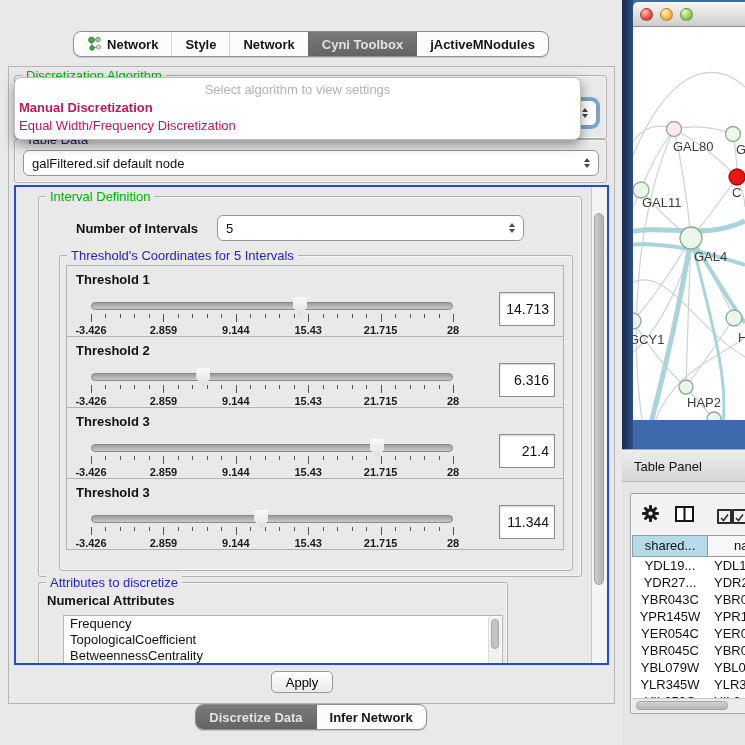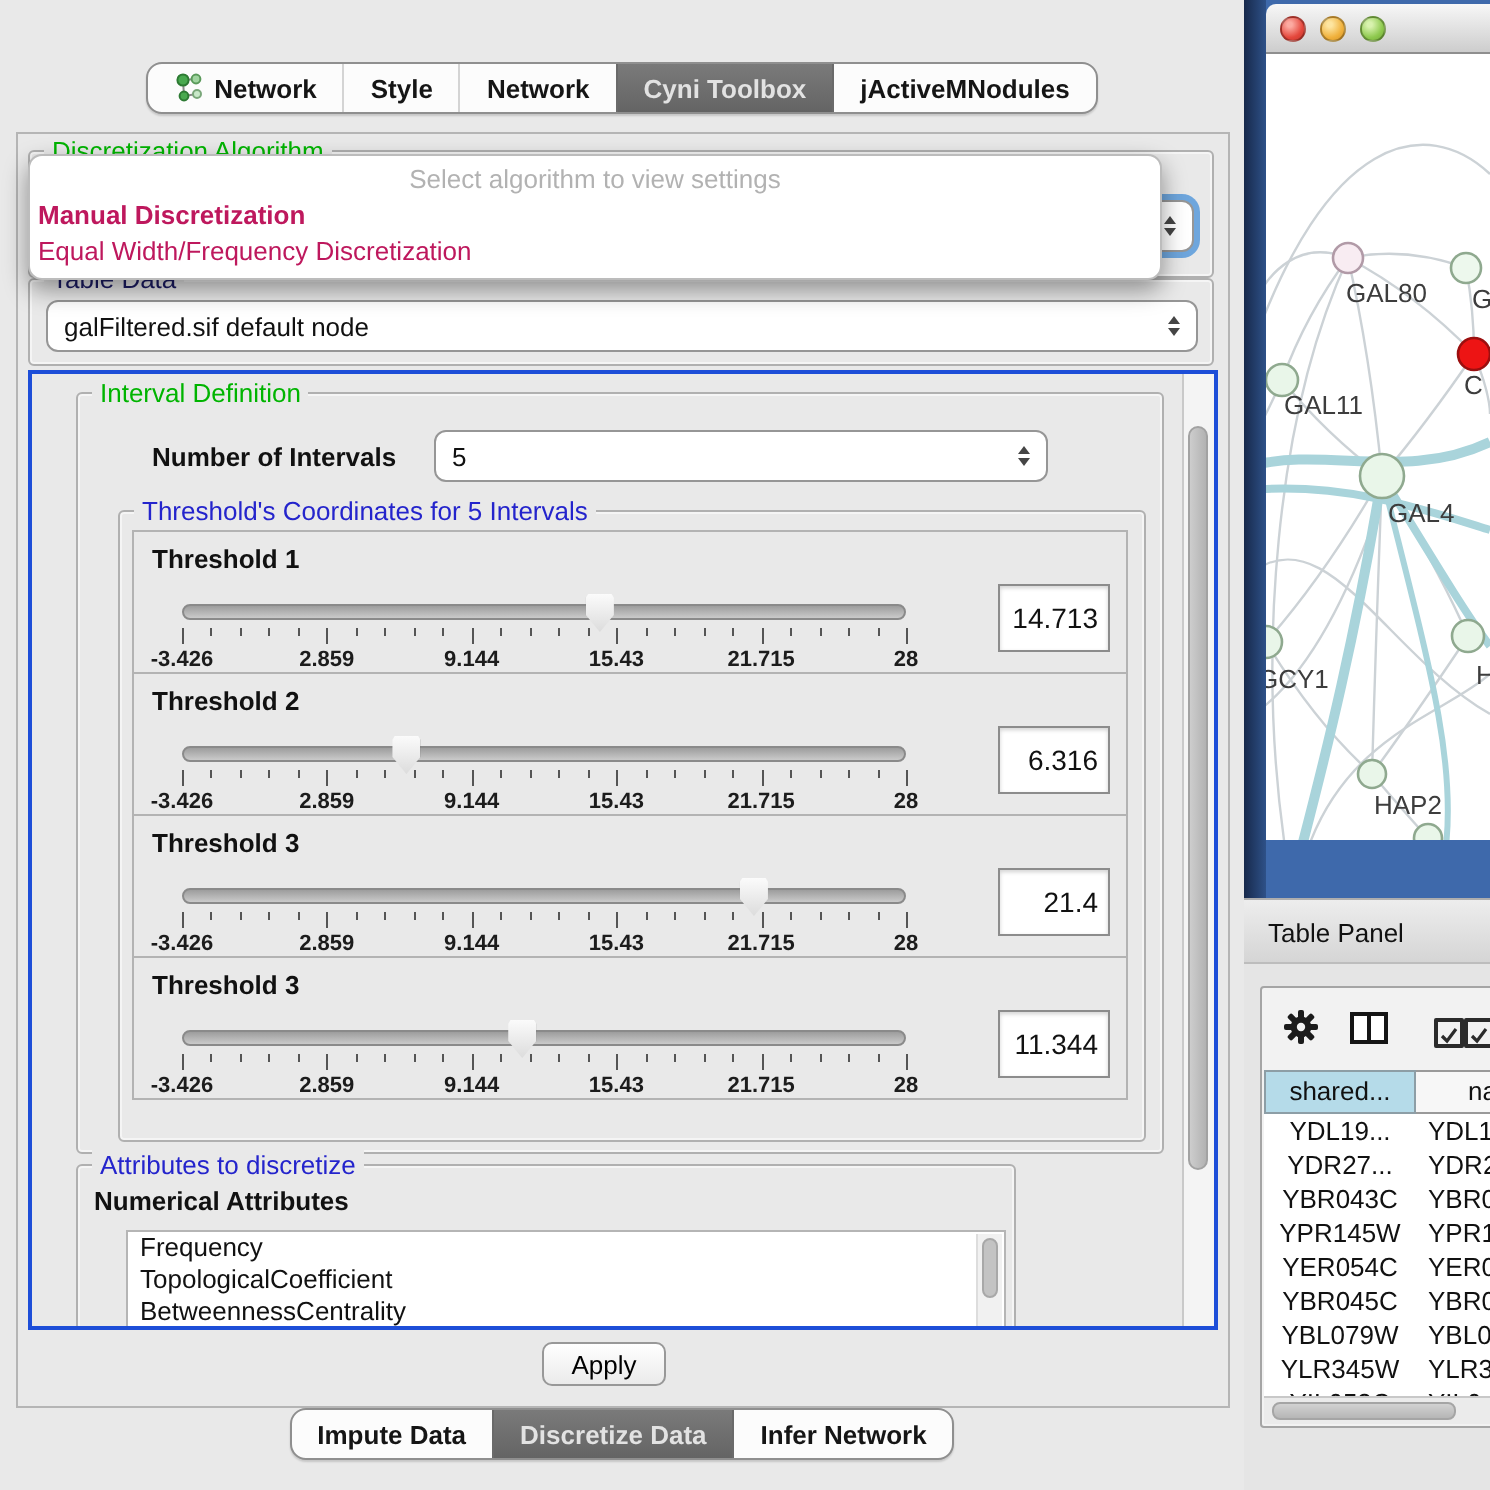--- a/index.html
+++ b/index.html
@@ -398,23 +398,20 @@
         <div class="v-scrollbar">
           <div class="v-thumb"></div>
         </div>
       </div>
 
       <button class="apply-btn">Apply</button>
     </div>
 
     <div class="tabbar-wrap" id="bottom-tabs-wrap">
       <div class="tabbar" id="bottom-tabs">
-          <div class="tab">
-            <span>Impute Data</span>
-          </div>
           <div class="tab selected">
             <span>Discretize Data</span>
           </div>
           <div class="tab">
             <span>Infer Network</span>
           </div>
         </div>
     </div>
   </div>
 

